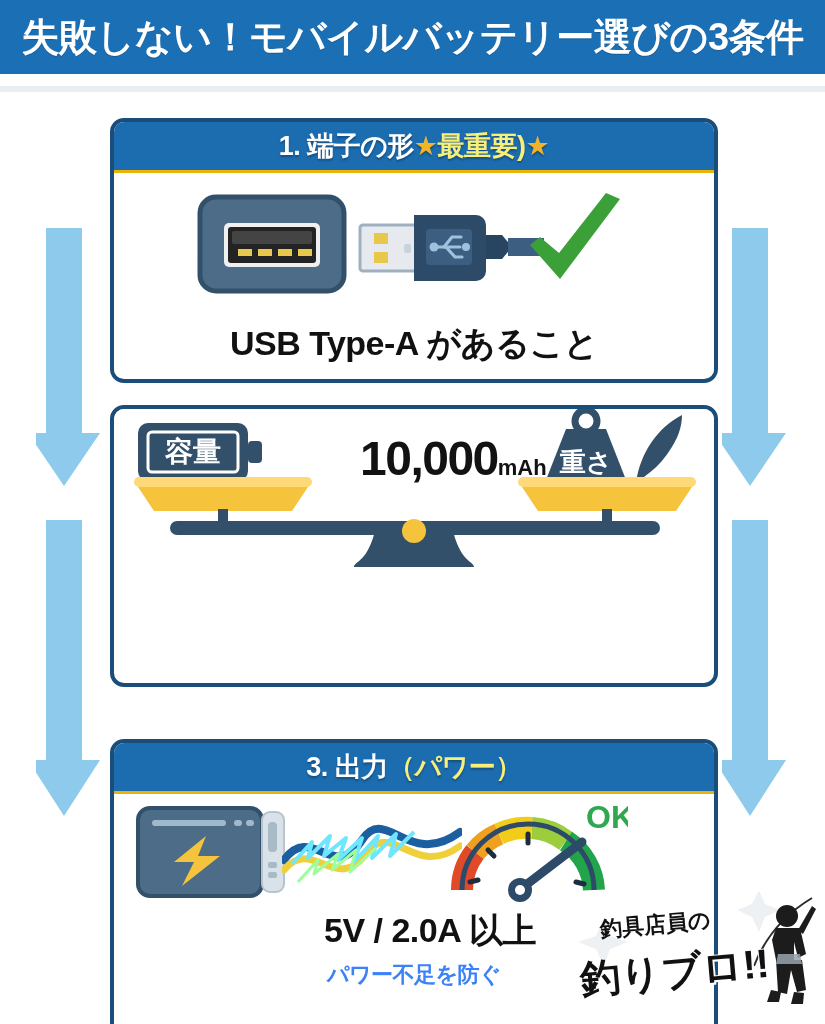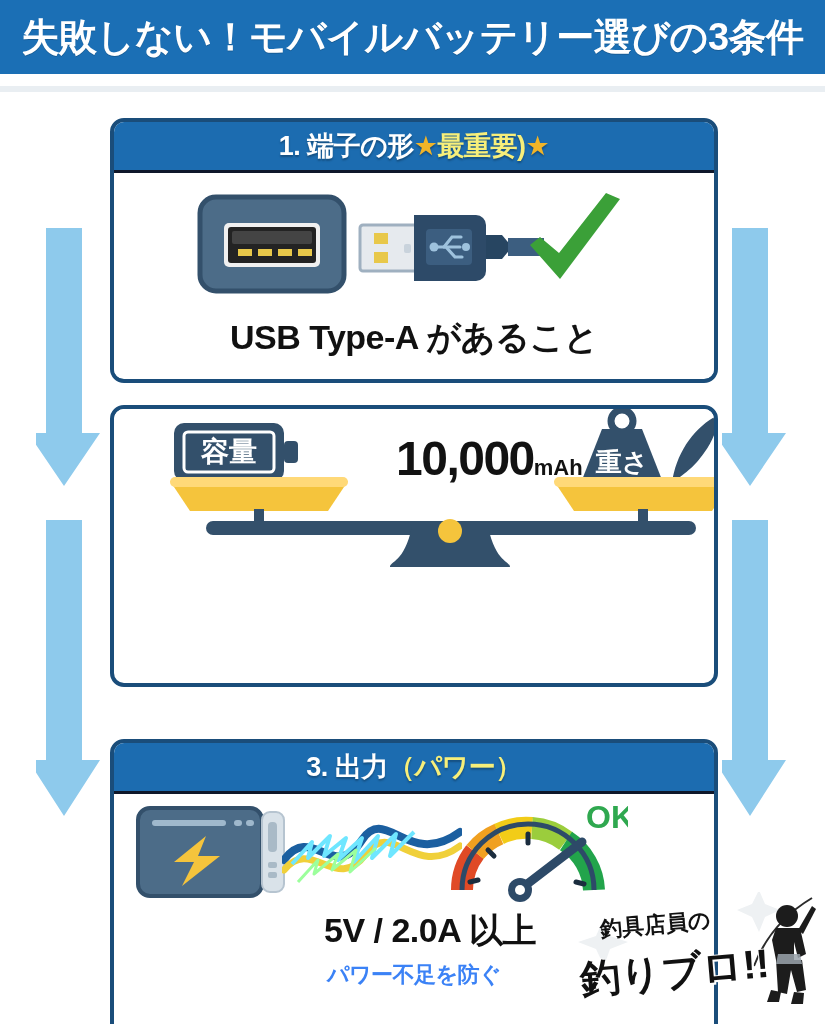--- a/index.html
+++ b/index.html
@@ -61,21 +61,21 @@
     border: 4px solid #1a4d7a;
     border-radius: 14px;
     overflow: hidden;
   }
   .card-header {
     background: #1c6cb0;
     height: 48px;
     display: flex;
     align-items: center;
     justify-content: center;
-    border-bottom: 3px solid #0f172a;
+    border-bottom: 3px solid #eab308;
   }
   .card-header-text {
     color: #ffffff;
     font-size: 27px;
     font-weight: 700;
     white-space: nowrap;
     letter-spacing: -0.5px;
     text-shadow: 0 2px 2px rgba(0,0,0,0.28);
   }
   .hl-yellow { color: #f7ef7a; }
@@ -215,26 +215,26 @@
         <circle cx="76" cy="56" r="4.5" fill="#9ec2dd"></circle>
         <circle cx="108" cy="56" r="4" fill="#9ec2dd"></circle>
         <path d="M128 44 h16 l10 12 l-10 12 h-16 z" fill="#274561"></path>
         <rect x="150" y="47" width="36" height="18" fill="#3c5e80"></rect>
       </svg>
 
       <svg width="112" height="106" viewBox="0 0 112 106" style="margin-left:-24px">
         <path d="M10 54 L40 88 L100 8 L86 2 L39 62 L20 46 Z" fill="#3ba038"></path>
       </svg>
     </div>
-    <div class="card-caption" style="margin-top:6px;">USB Type-A があること</div>
+    <div class="card-caption" style="margin-top:12px;">USB Type-A があること</div>
   </div>
 </div>
 
 <div class="card" id="card2">
-  <div class="card-body" style="height:229px;padding-left:36px;">
+  <div class="card-body" style="height:229px;">
     <div style="position:relative;height:158px;">
 
       <svg width="130" height="70" viewBox="0 0 130 70" style="position:absolute;left:22px;top:8px;">
         <rect x="2" y="6" width="110" height="58" rx="10" fill="#33506b"></rect>
         <rect x="112" y="24" width="14" height="22" rx="4" fill="#33506b"></rect>
         <rect x="12" y="15" width="90" height="40" rx="4" fill="none" stroke="#ffffff" stroke-width="3"></rect>
         <text x="57" y="44" font-family="Liberation Sans, sans-serif" font-size="28" font-weight="700" fill="#ffffff" text-anchor="middle">容量</text>
       </svg>
 
       <div style="position:absolute;left:246px;top:22px;white-space:nowrap;">

